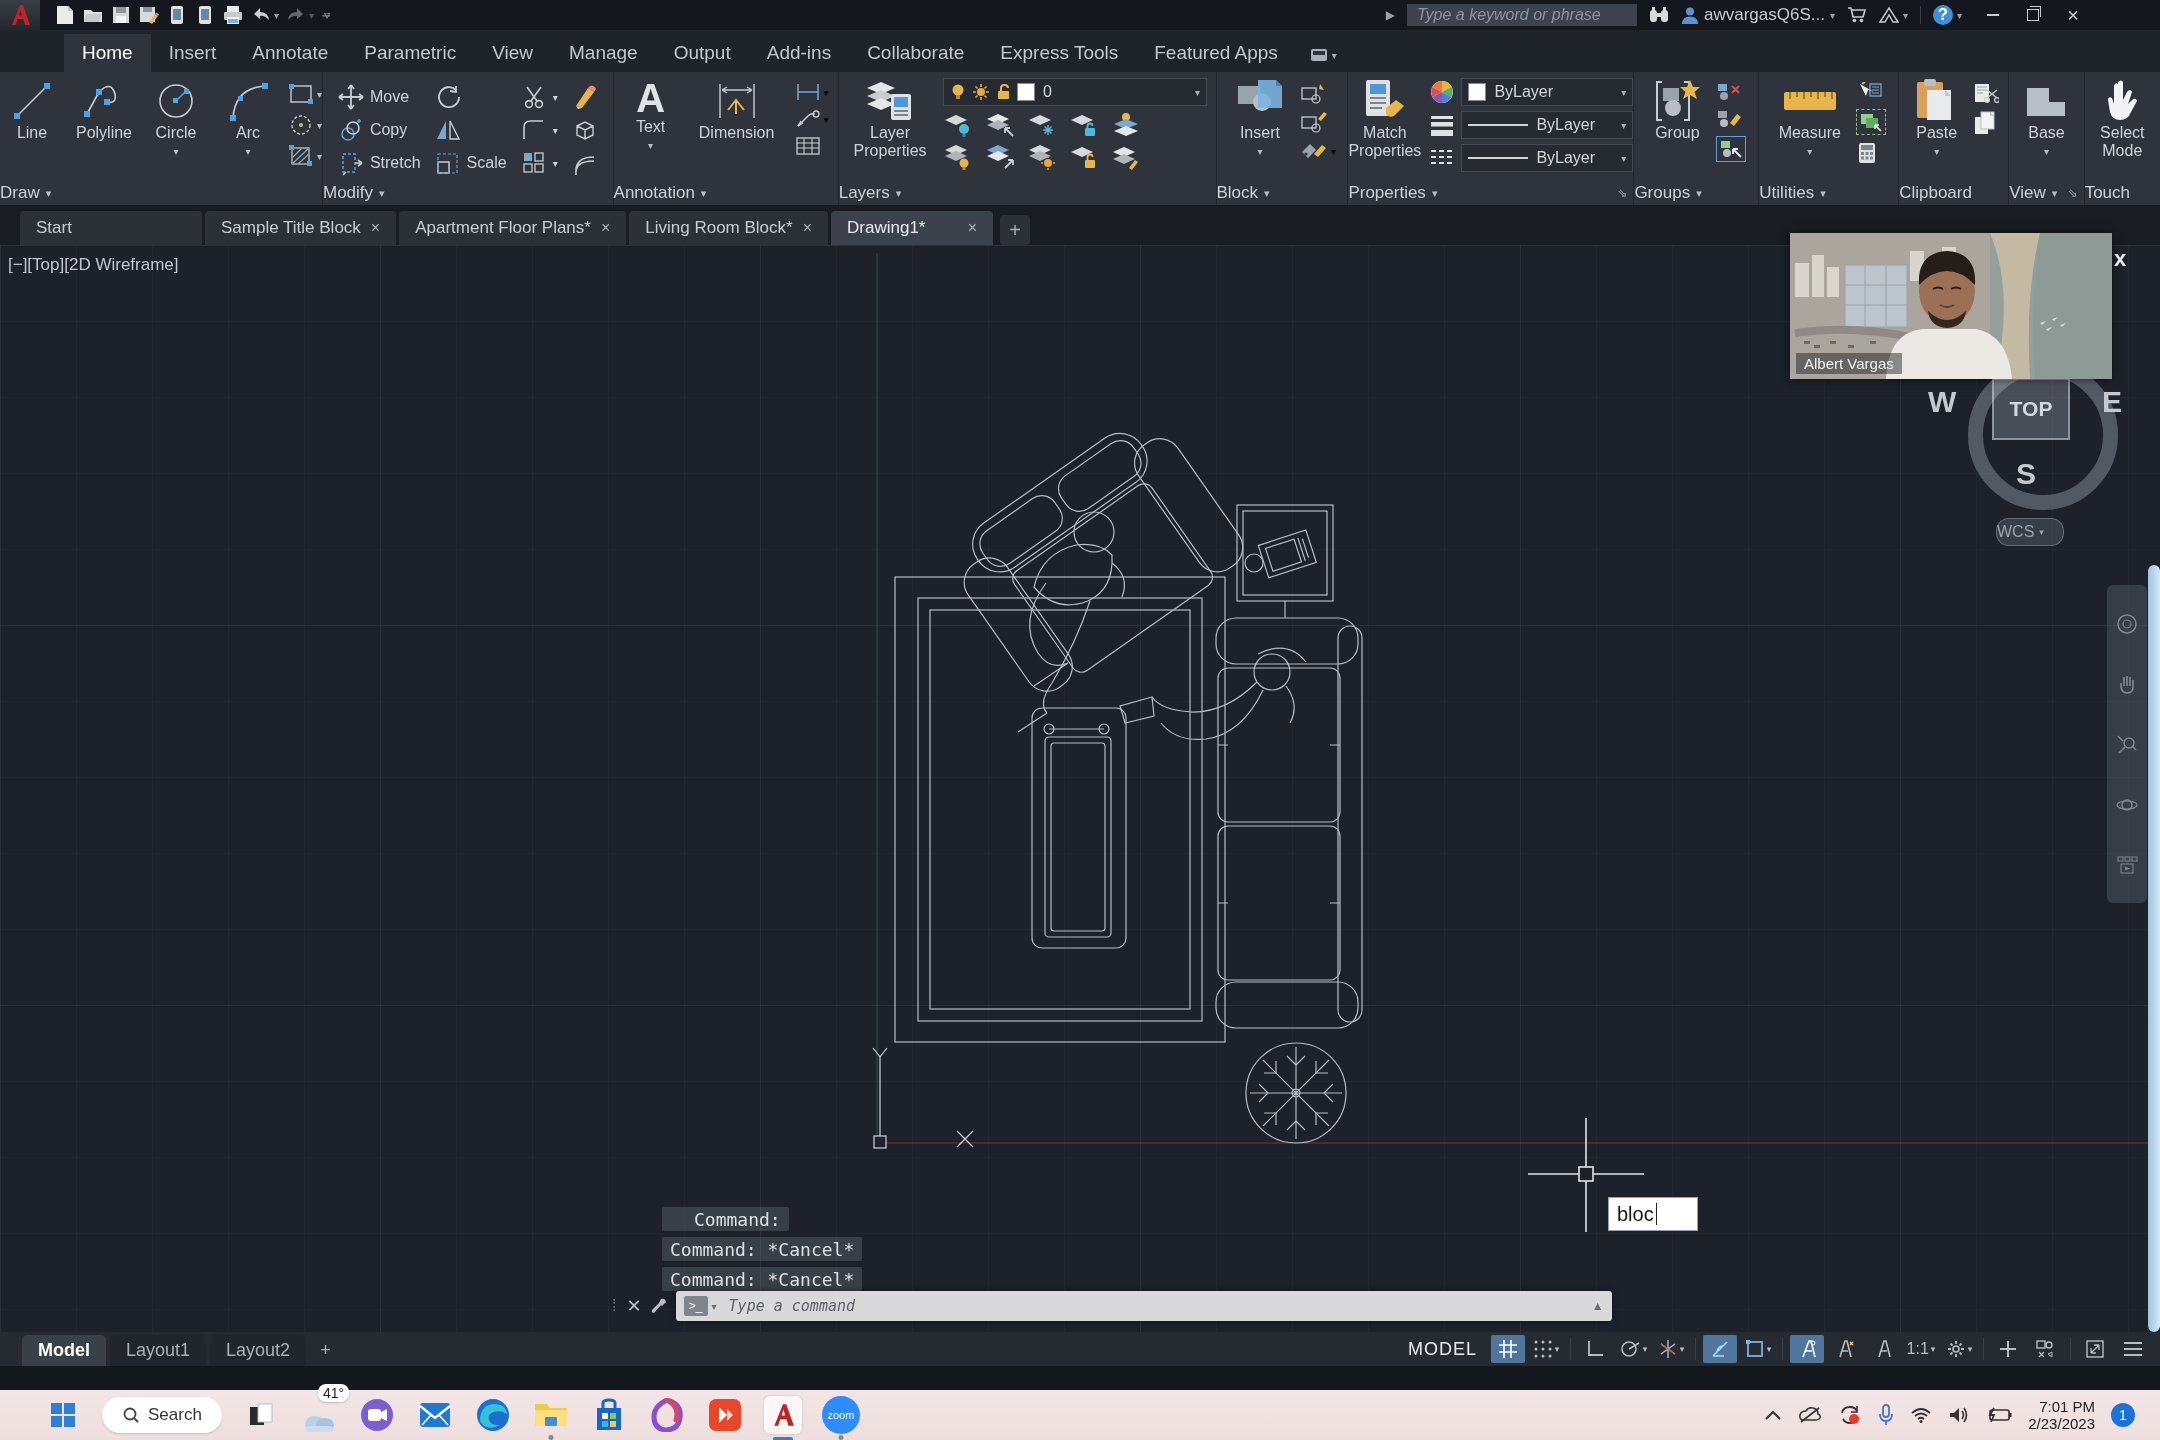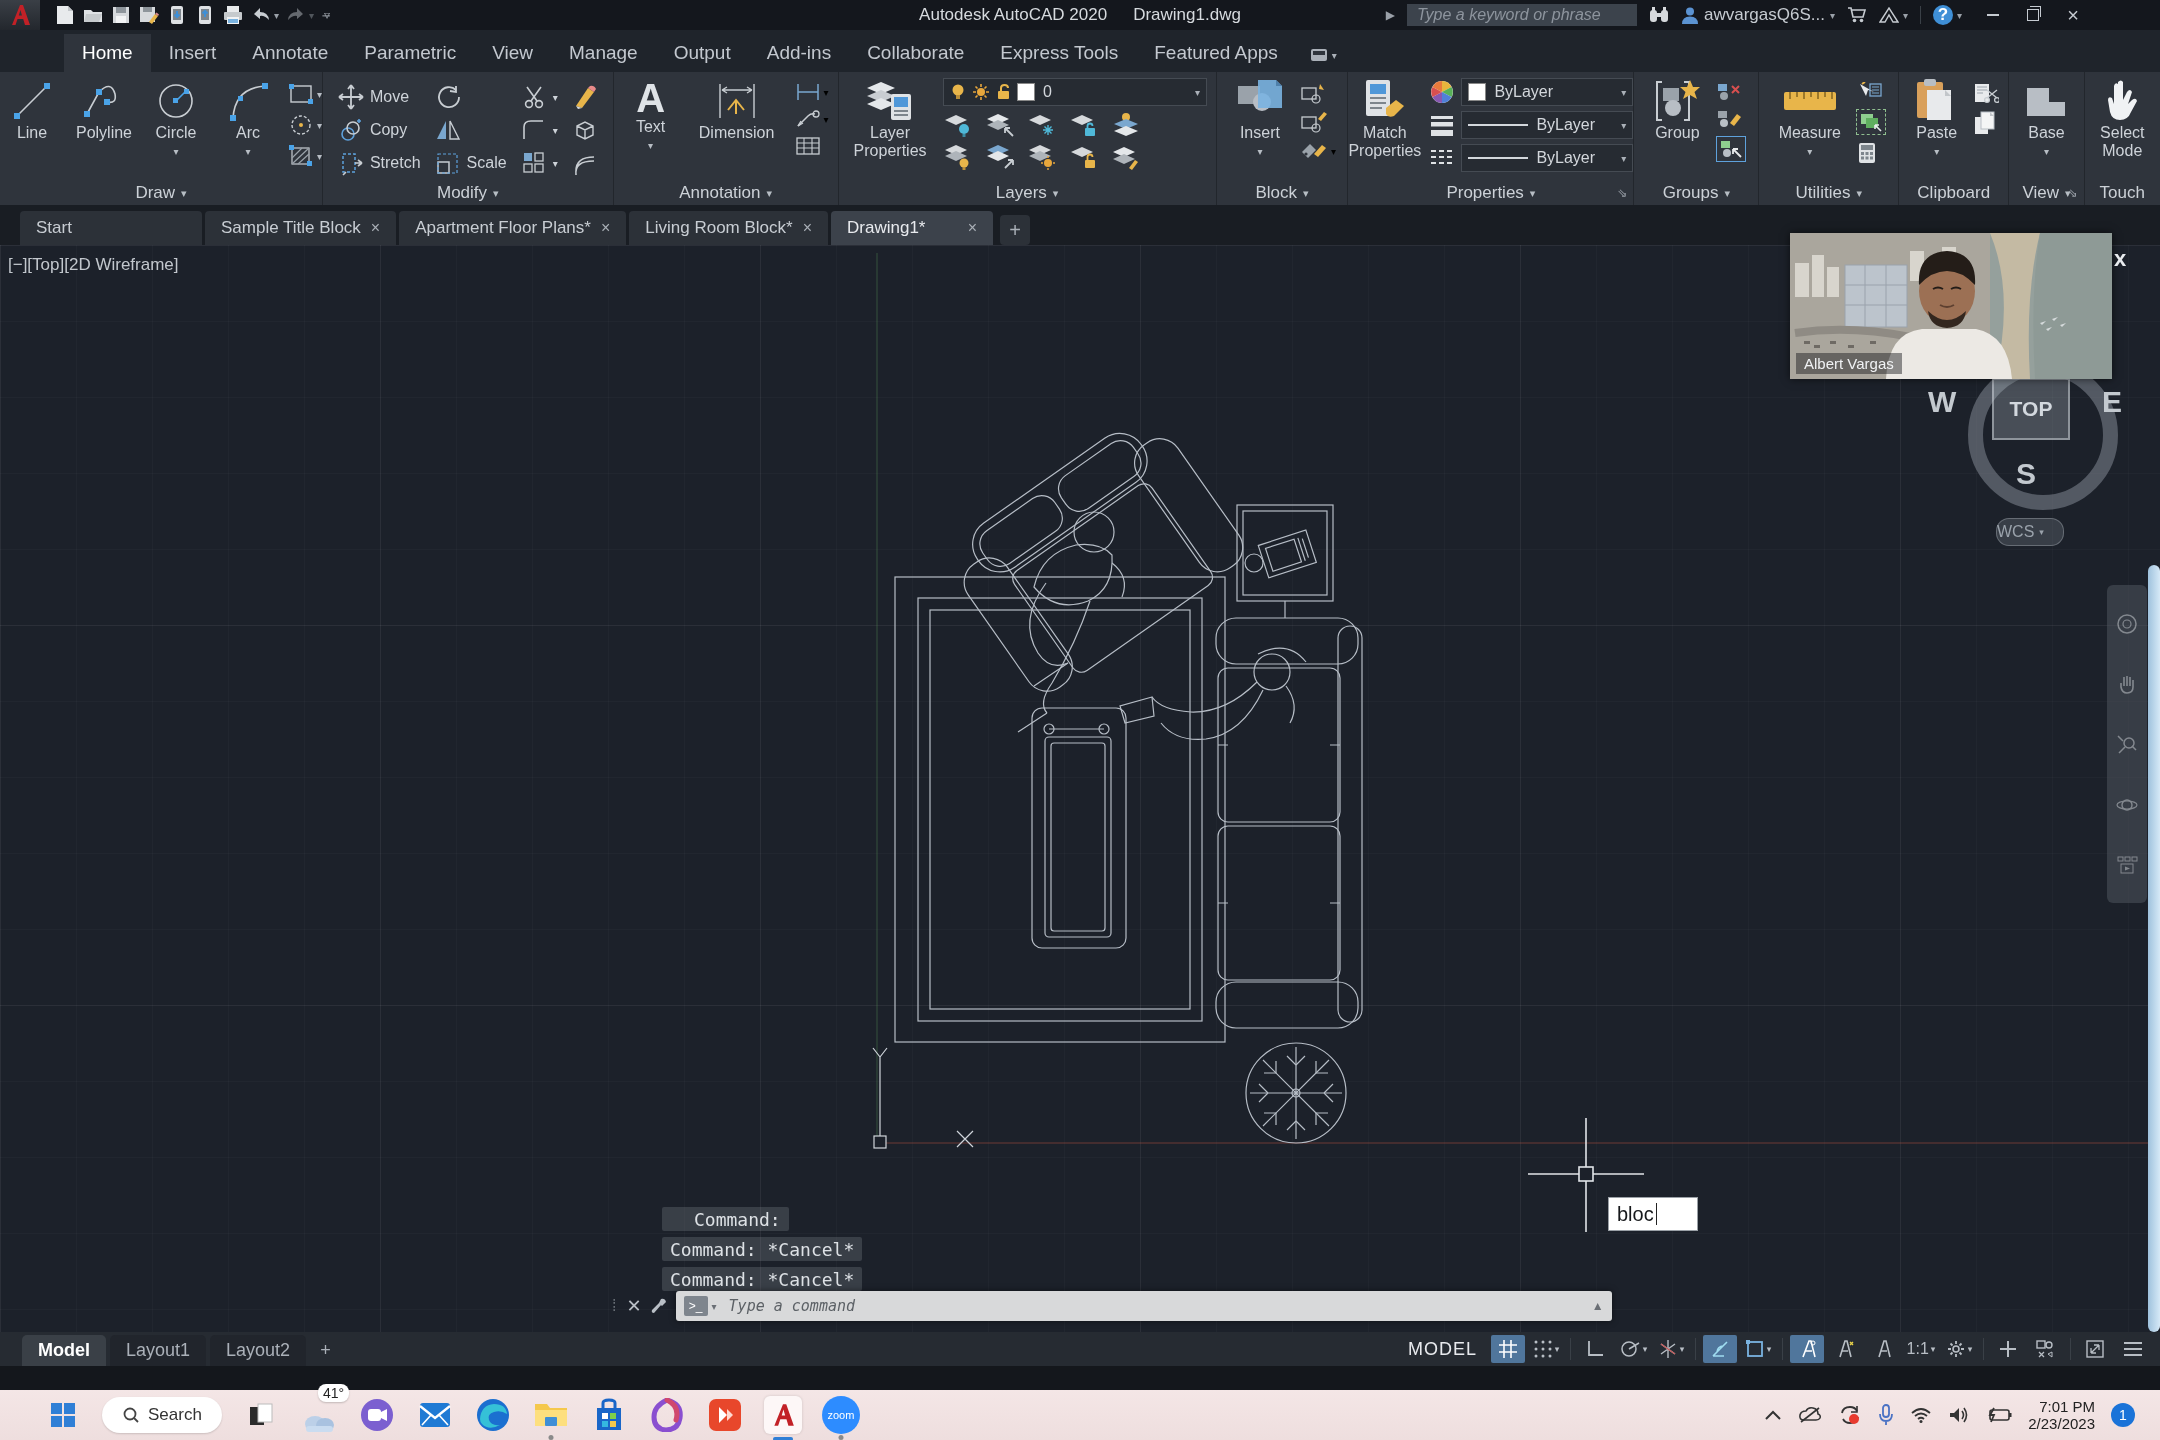--- a/index.html
+++ b/index.html
@@ -23,21 +23,21 @@
   .restore-sq:before{content:"";position:absolute;left:2px;top:-4px;width:10px;height:10px;border:1.5px solid #c6cbd1;border-bottom:none;border-left:none;}
   
   .ribbontabs{position:absolute;left:0;top:30px;width:2160px;height:42px;background:#1f242b;display:flex;align-items:flex-end;color:#c3c8cf;font-size:19px;}
   .rtab{padding:8px 18px;cursor:pointer;}
   .rtab.active{background:#2f343c;color:#fff;}
   .rtab-extra{display:flex;align-items:center;gap:4px;margin-left:14px;padding-bottom:10px;color:#aab0b8;}
   
   .ribbon{position:absolute;left:0;top:72px;width:2160px;height:133px;background:#2f343c;display:flex;}
   .panel{border-right:1px solid #22262c;display:flex;flex-direction:column;}
   .panel-body{flex:1;display:flex;align-items:flex-start;justify-content:center;gap:8px;padding-top:6px;}
-  .panel-label{height:24px;display:flex;align-items:center;justify-content:center;gap:6px;color:#ccd1d7;font-size:17px;}
+  .panel-label{height:24px;display:flex;align-items:center;justify-content:flex-start;gap:6px;color:#ccd1d7;font-size:17px;}
   .panel-label .pl-caret{font-size:11px;color:#b7bdc4;}
   .launcher{position:absolute;right:6px;bottom:5px;color:#9aa0a8;font-size:12px;}
   .bigbtn{display:flex;flex-direction:column;align-items:center;width:68px;color:#ced3d9;font-size:16px;line-height:18px;cursor:pointer;}
   .bigbtn .bb-caret{font-size:10px;color:#b7bdc4;margin-top:1px;}
   .minicol{display:flex;flex-direction:column;justify-content:flex-start;gap:7px;padding-top:4px;}
   .minirow{display:flex;align-items:center;gap:3px;}
   .mbtn{display:flex;align-items:center;gap:6px;color:#ced3d9;font-size:16px;cursor:pointer;}
   .mgrid{display:grid;grid-template-columns:auto auto auto auto;grid-auto-rows:30px;column-gap:14px;row-gap:3px;align-items:center;padding-top:4px;}
   .combo{display:flex;align-items:center;background:#262b32;border:1px solid #454b53;height:26px;color:#d3d7dc;font-size:16px;}
   .combo .caret{margin-left:auto;font-size:10px;color:#aab0b8;padding:0 6px;}
@@ -180,23 +180,20 @@
         </span>
       <span class="qcaret">▾</span>
       <span class="qbtn" style="opacity:.45">
           <svg width="22" height="18" viewBox="0 0 22 18">
             <path d="M18 8 L12 2 L12 6 Q4 6 3 14 Q8 9 12 10 L12 13 Z" fill="#c8cdd2"></path>
           </svg>
         </span>
       <span class="qcaret" style="opacity:.45">▾</span>
       <span class="qcaret" style="font-size:12px;margin-left:4px;">▿̶</span>
     </div>
-    <div class="tb-title">
-      <span>Autodesk AutoCAD 2020</span><b>Drawing1.dwg</b>
-    </div>
     <div class="tb-right">
       <span style="color:#9aa0a8;font-size:12px;">▶</span>
       <div class="tb-search">
           <span>Type a keyword or phrase</span>
         </div>
       <svg width="20" height="18" viewBox="0 0 20 18">
           <rect x="1" y="4" width="7" height="12" rx="3" fill="#d6d9dc"></rect>
           <rect x="12" y="4" width="7" height="12" rx="3" fill="#d6d9dc"></rect>
           <rect x="7" y="7" width="6" height="4" fill="#d6d9dc"></rect>
           <rect x="3" y="1" width="3" height="5" fill="#d6d9dc"></rect>

